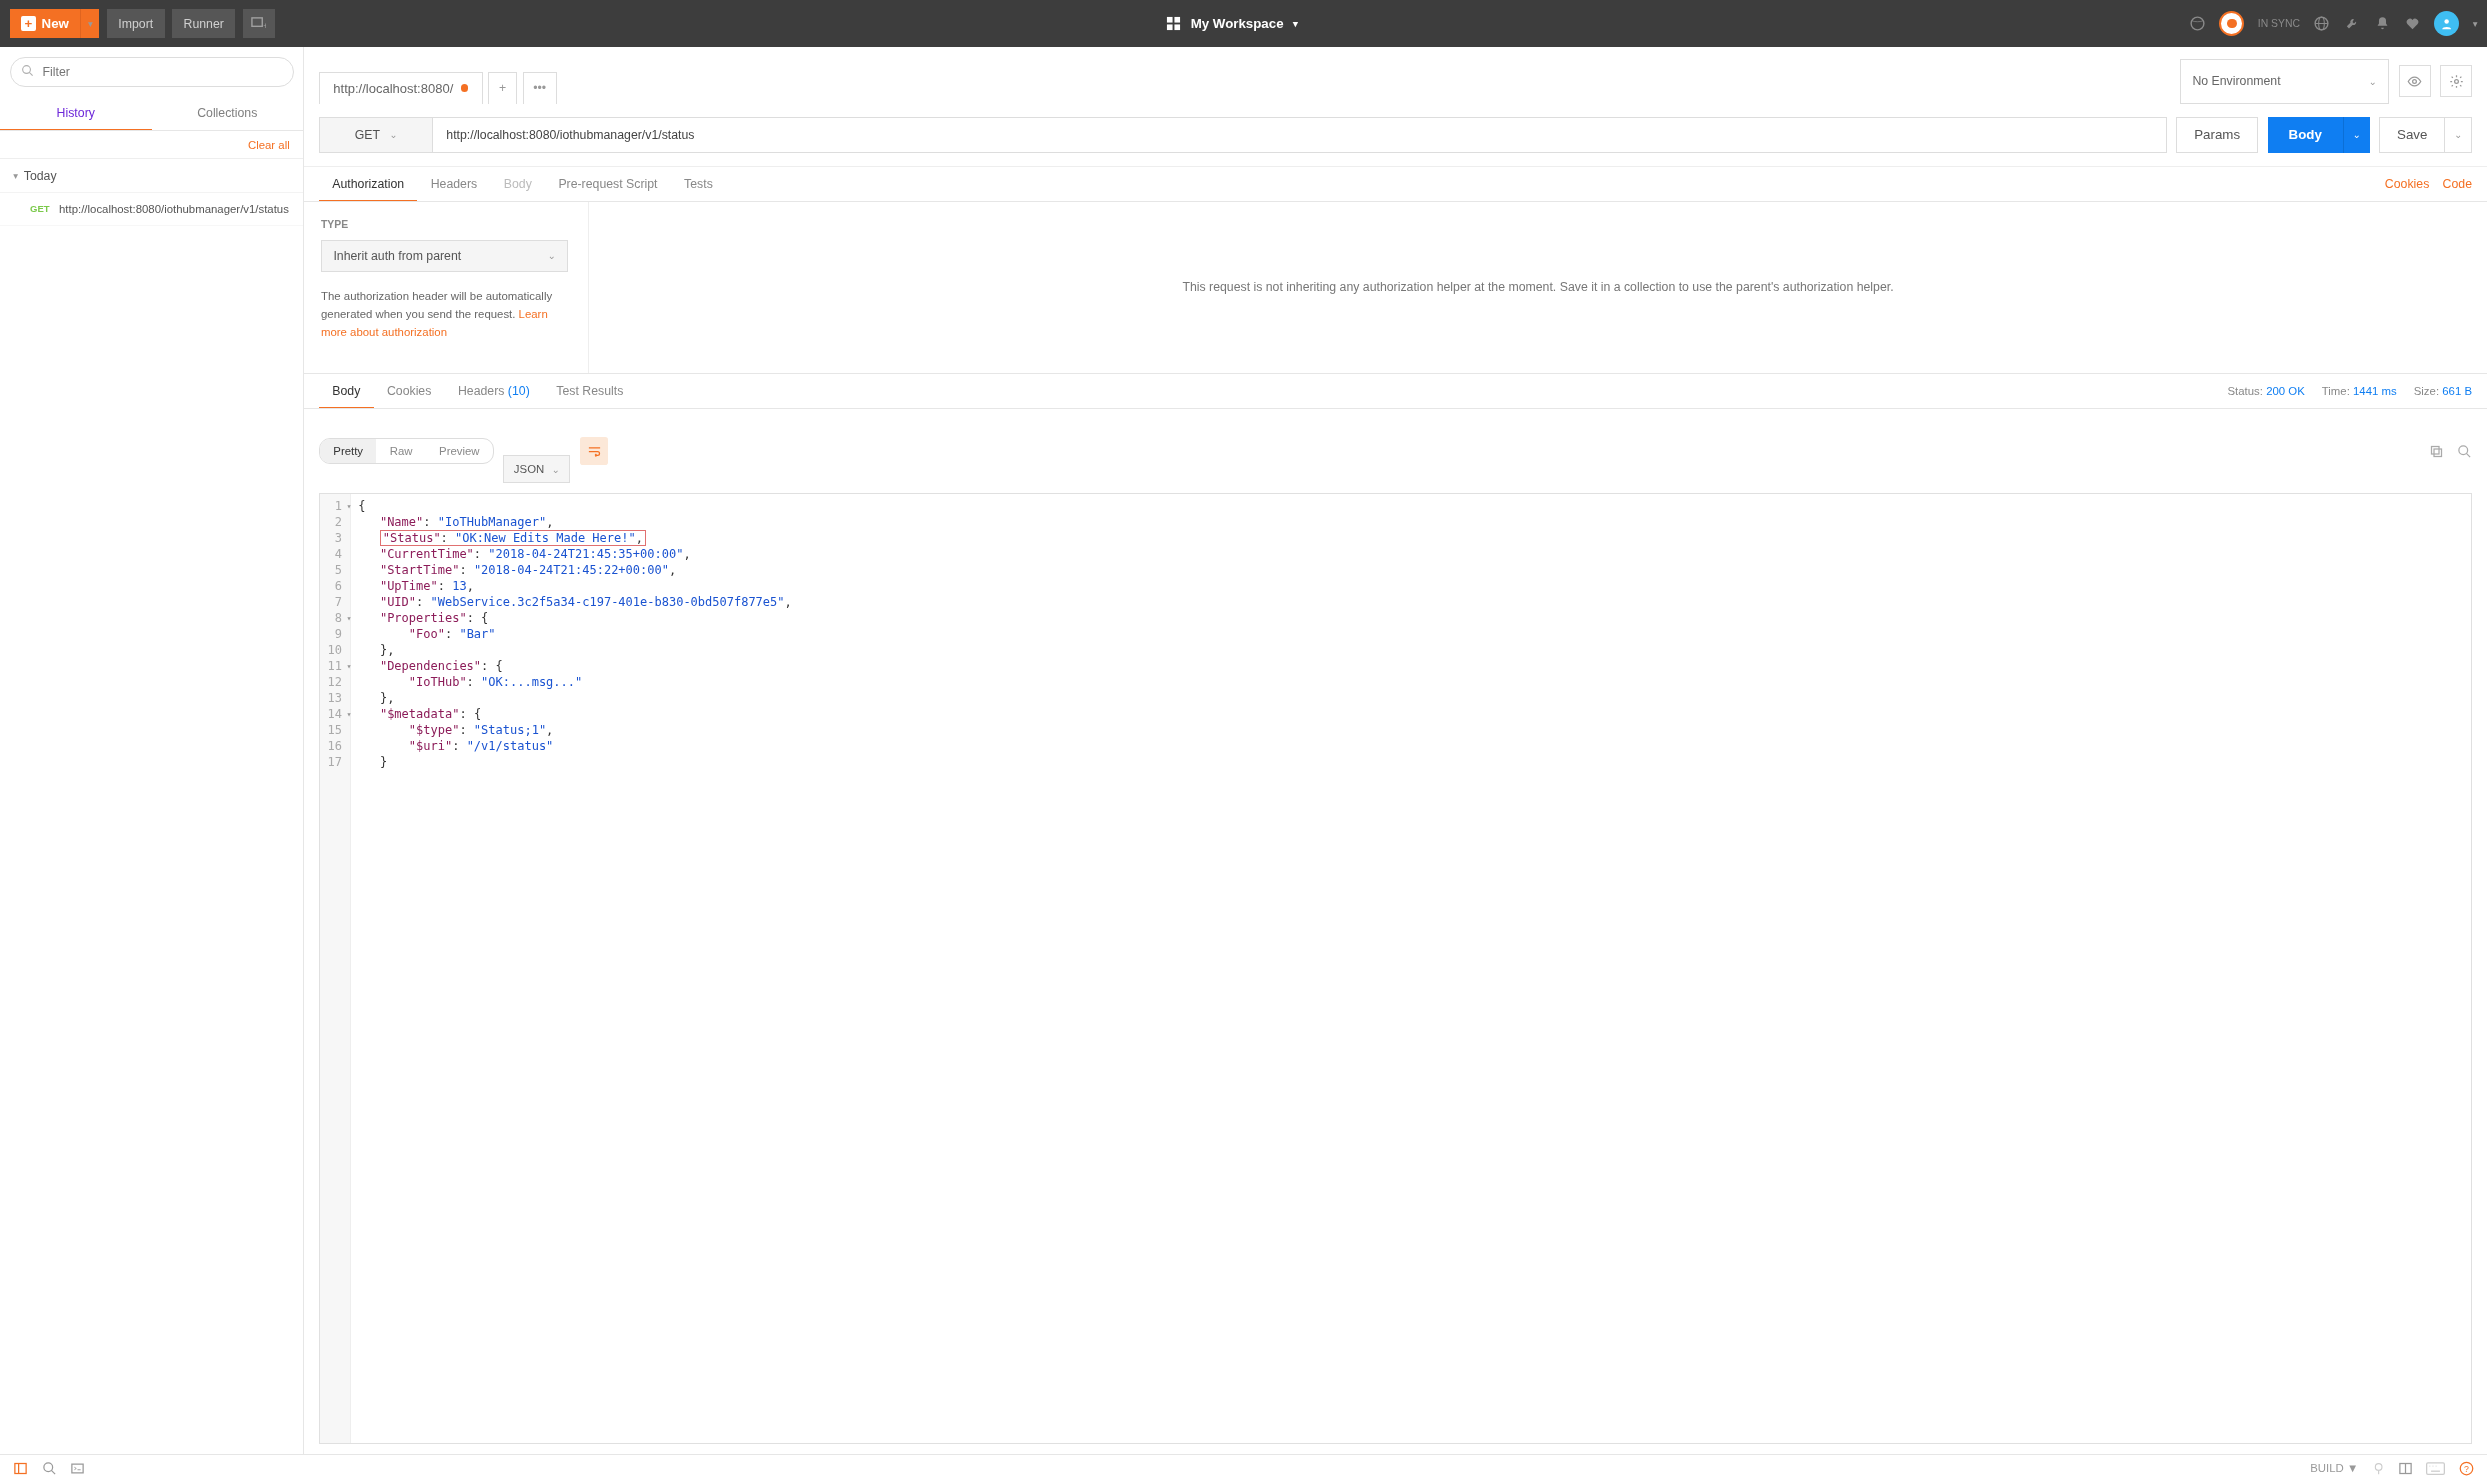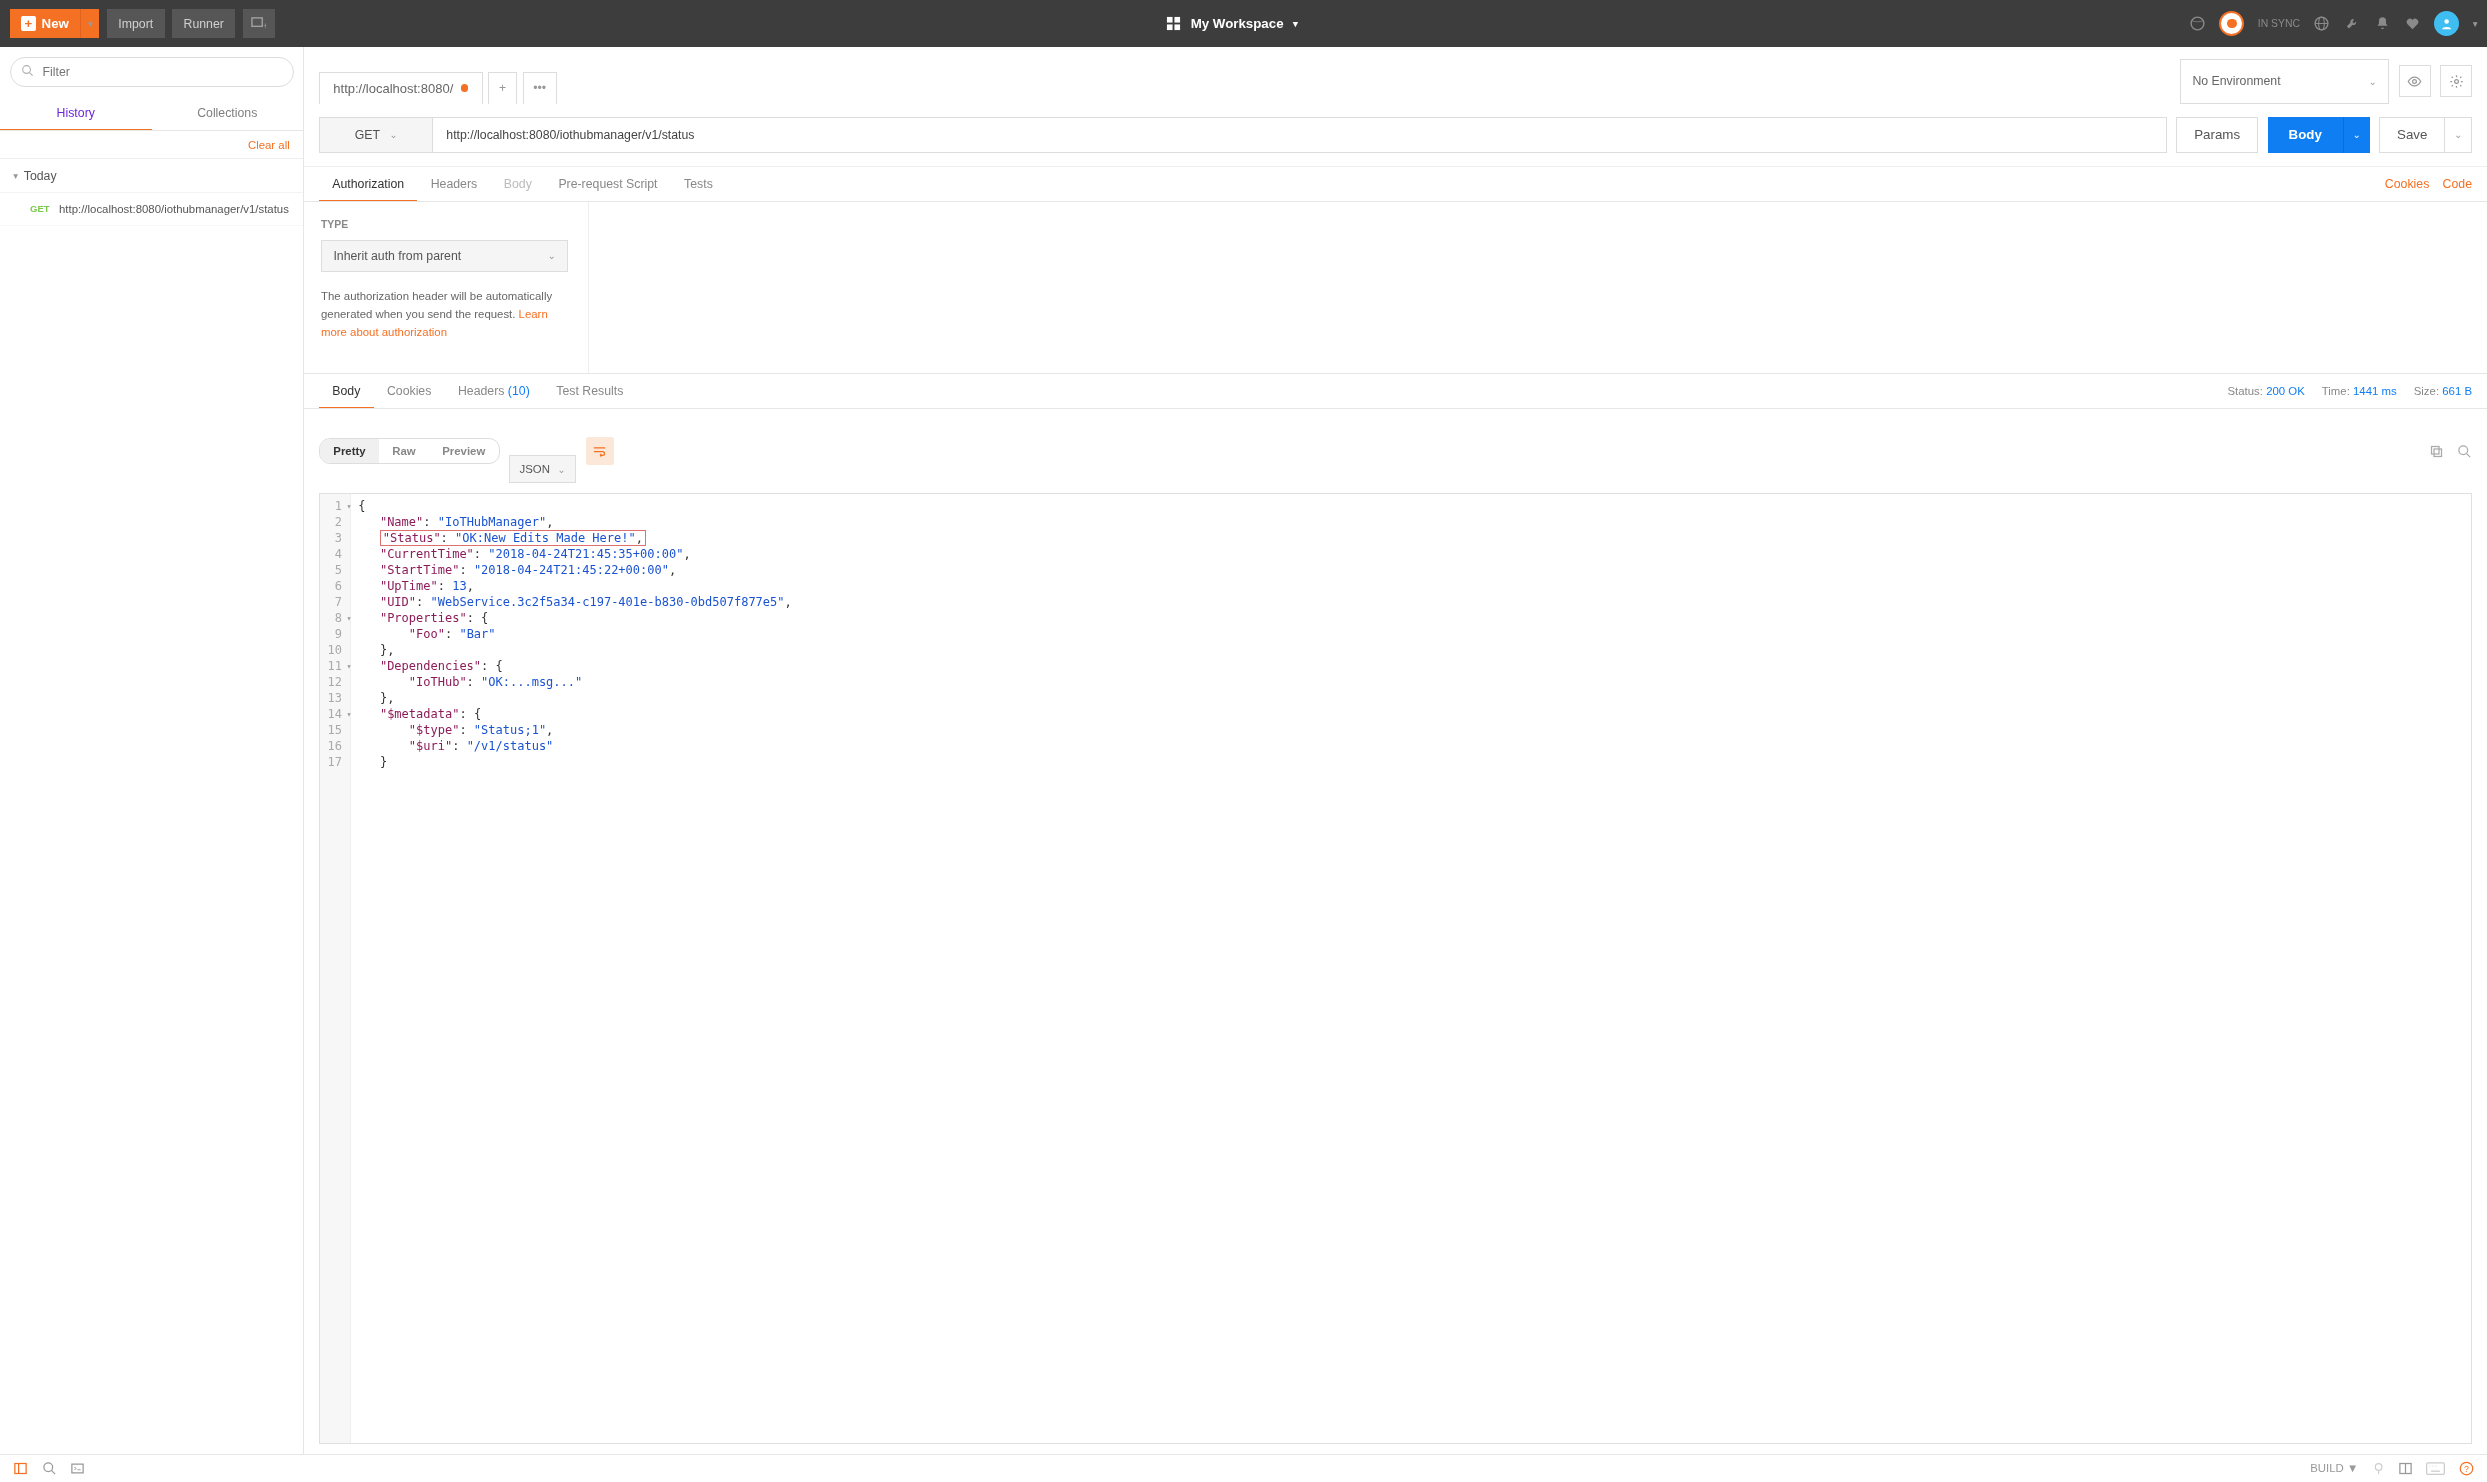--- a/index.html
+++ b/index.html
@@ -72,21 +72,21 @@
 .auth-desc { font-size: 11.4px; color: #666; line-height: 1.6; }
 .auth-right { flex: 1; display: flex; align-items: center; justify-content: center; padding: 19px 38px; color: #777; text-align: center; font-size: 12.3px; line-height: 1.6; }
 
 .resp-tabs { display: flex; padding: 0 15px; border-bottom: 0.9px solid #e6e6e6; border-top: 0.9px solid #e6e6e6; align-items: center; }
 .resp-tab { padding: 9.5px 13.3px; cursor: pointer; color: #888; }
 .resp-tab.active { color: #333; border-bottom: 1.9px solid #f47023; }
 .resp-meta { margin-left: auto; display: flex; gap: 17px; font-size: 11.4px; color: #888; }
 .resp-meta .val { color: #0f7ef2; }
 
 .resp-controls { display: flex; align-items: center; padding: 9.5px 15px; gap: 9.5px; }
-.pill-group { display: flex; border: 0.9px solid #ddd; border-radius: 11px; overflow: hidden; font-weight: bold; }
+.pill-group { display: flex; border: 0.9px solid #ddd; border-radius: 11px; overflow: hidden; }
 .pill { padding: 5.7px 13.3px; cursor: pointer; color: #888; font-size: 11.4px; }
 .pill.active { background: #f0f0f0; color: #333; }
 .fmt-select { border: 0.9px solid #ddd; height: 28.5px; padding: 0 9.5px; display: flex; align-items: center; gap: 7.6px; cursor: pointer; color: #555; font-size: 11.4px; background: #f5f5f5; margin-top: 36px; }
 .wrap-icon { width: 28.5px; height: 28.5px; background: #fce8d8; display: flex; align-items: center; justify-content: center; cursor: pointer; color: #f47023; border-radius: 2.8px; }
 .resp-right-icons { margin-left: auto; display: flex; gap: 13.3px; color: #aaa; }
 
 .code-area { display: flex; border: 0.9px solid #e0e0e0; margin: 0 15px 9.5px 15px; font-family: "Menlo", "Consolas", monospace; font-size: 12px; overflow: auto; flex: 1; min-height: 0; }
 .gutter { background: #f7f7f7; padding: 3.8px 7.6px; text-align: right; color: #aaa; border-right: 0.9px solid #eee; user-select: none; }
 .gutter .ln { line-height: 16px; position: relative; }
 .gutter .fold::after { content: "▾"; position: absolute; right: -9.5px; font-size: 8.5px; color: #999; }
@@ -267,20 +267,21 @@
       <div class="auth-left">
         <div class="auth-label">TYPE</div>
         <div class="auth-select">
           <span>Inherit auth from parent</span>
             <span class="chev">⌄</span>
         </div>
         <div class="auth-desc">
           <span>The authorization header will be automatically generated when you send the request. </span><span class="link-orange">Learn more about authorization</span>
         </div>
       </div>
+      <div class="auth-right">This request is not inheriting any authorization helper at the moment. Save it in a collection to use the parent's authorization helper.</div>
     </div>
 
     <div class="resp-tabs">
       <div class="resp-tab active">Body</div>
       <div class="resp-tab">Cookies</div>
       <div class="resp-tab">
         <span>Headers</span> <span style="color:#0f7ef2">(10)</span>
       </div>
       <div class="resp-tab">Test Results</div>
       <div class="resp-meta">

